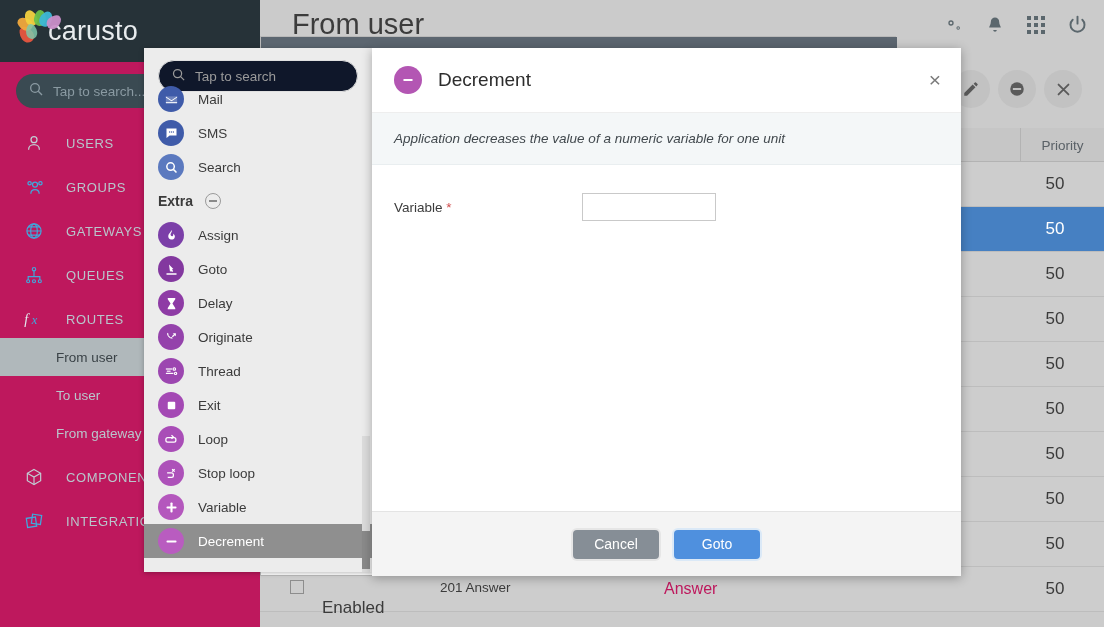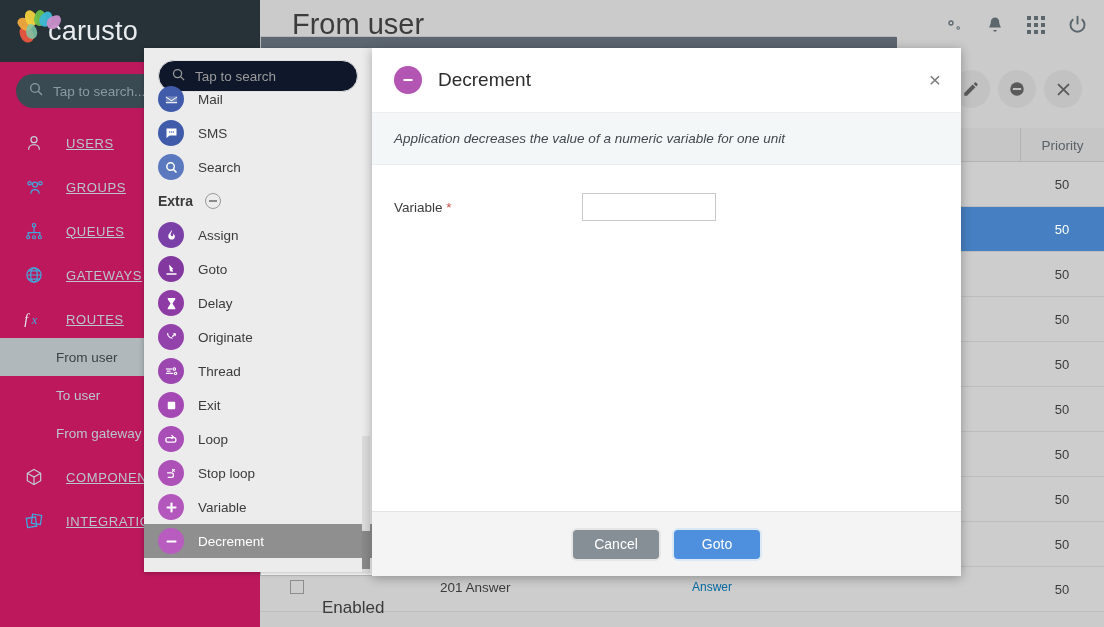--- a/index.html
+++ b/index.html
@@ -39,21 +39,21 @@
     height: 34px; border-radius: 17px; background: #3a4a52;
     display: flex; align-items: center; padding: 0 12px;
   }
   .sidebar-search .mag { margin-right: 9px; }
   .sidebar-search span.ph { color: #8a9aa2; font-size: 13.5px; }
 
   .nav-list { margin-top: 10px; }
   .nav-item {
     display: flex; align-items: center;
     height: 38px; padding-left: 24px;
-    color: #b9c6cc; font-size: 13px; letter-spacing: .6px; text-decoration: underline;
+    color: #b9c6cc; font-size: 13px; letter-spacing: .6px;
   }
   .nav-item .nav-ico { width: 42px; flex: none; display:flex; align-items:center; }
   .nav-item.section { margin-top: 6px; }
   .nav-sub {
     display: flex; align-items: center;
     height: 38px; padding-left: 56px;
     color: #b9c6cc; font-size: 13.5px;
   }
   .nav-sub.active { background: #b0b8bb; color: #3a4247; }
 
@@ -97,25 +97,25 @@
   .tbody { position: absolute; left: 0; top: 162px; width: 844px; }
   .trow {
     height: 45px; border-bottom: 1px solid #bdbdbd;
     position: relative; background: #cdcdcd;
   }
   .trow.selected { background: #4680c2; }
   .trow .cell-chk { position:absolute; left: 30px; top: 13px; width: 14px; height:14px;
     border:1px solid #8d8d8d; background:#cdcdcd; }
   .trow .cell-a { position:absolute; left: 62px; top: 13px; font-size: 17px; color:#3b3b3b;margin-top:18px; }
   .trow .cell-b { position:absolute; left: 180px; top: 13px; font-size: 13.5px; color:#3b3b3b; }
-  .trow .cell-c { position:absolute; left: 432px; top: 13px; font-size: 12px; color:#0369a1; }
+  .trow .cell-c { position:absolute; left: 404px; top: 13px; font-size: 16px; color:#be185d; }
   .trow .cell-pri {
-    position:absolute; right:0; top:0; width: 84px; height: 44px;
+    position:absolute; right:7px; top:0; width: 84px; height: 44px;
     display:flex; align-items:center; justify-content:center;
-    font-size: 13px; color:#3b3b3b;
+    font-size: 17px; color:#3b3b3b;
   }
   .trow.selected .cell-pri, .trow.selected .cell-a,
   .trow.selected .cell-b, .trow.selected .cell-c { color: #ffffff; }
 
   
   .content-card {
     position: absolute; left: 0; top: 36px; width: 636px; height: 540px;
     background: #ffffff; border: 1px solid #b9b9b9;
   }
   .card-header-bar {
@@ -410,38 +410,38 @@
               <path d="M7 20c0-3 2.2-5 5-5s5 2 5 5"></path>
               <circle cx="5.5" cy="7.5" r="2"></circle>
               <circle cx="18.5" cy="7.5" r="2"></circle>
             </svg>
           </span>
           <span>GROUPS</span>
         </div>
         <div class="nav-item section">
           <span class="nav-ico">
             <svg width="20" height="20" viewBox="0 0 24 24" fill="none" stroke="#3fa9dd" stroke-width="1.4">
+              <circle cx="12" cy="12" r="8.5"></circle>
+              <ellipse cx="12" cy="12" rx="4" ry="8.5"></ellipse>
+              <path d="M3.5 12h17M5 7h14M5 17h14"></path>
+            </svg>
+          </span>
+          <span>GATEWAYS</span>
+        </div>
+        <div class="nav-item section">
+          <span class="nav-ico">
+            <svg width="20" height="20" viewBox="0 0 24 24" fill="none" stroke="#3fa9dd" stroke-width="1.4">
               <circle cx="12" cy="5" r="2"></circle>
               <path d="M12 7v4M5 18v-4h14v4M5 14v0M12 11v3"></path>
               <circle cx="5" cy="19.5" r="1.8"></circle>
               <circle cx="12" cy="19.5" r="1.8"></circle>
               <circle cx="19" cy="19.5" r="1.8"></circle>
             </svg>
           </span>
           <span>QUEUES</span>
-        </div>
-        <div class="nav-item section">
-          <span class="nav-ico">
-            <svg width="20" height="20" viewBox="0 0 24 24" fill="none" stroke="#3fa9dd" stroke-width="1.4">
-              <circle cx="12" cy="12" r="8.5"></circle>
-              <ellipse cx="12" cy="12" rx="4" ry="8.5"></ellipse>
-              <path d="M3.5 12h17M5 7h14M5 17h14"></path>
-            </svg>
-          </span>
-          <span>GATEWAYS</span>
         </div>
         <div class="nav-item section">
           <span class="nav-ico">
             <svg width="24" height="20" viewBox="0 0 28 24" fill="#cfd9de">
               <text x="0" y="18" font-family="Liberation Serif, serif" font-style="italic" font-size="17" fill="#e3eaee">f</text>
               <text x="9" y="18" font-family="Liberation Serif, serif" font-style="italic" font-size="15" fill="#3fa9dd">x</text>
             </svg>
           </span>
           <span>ROUTES</span>
         </div>

